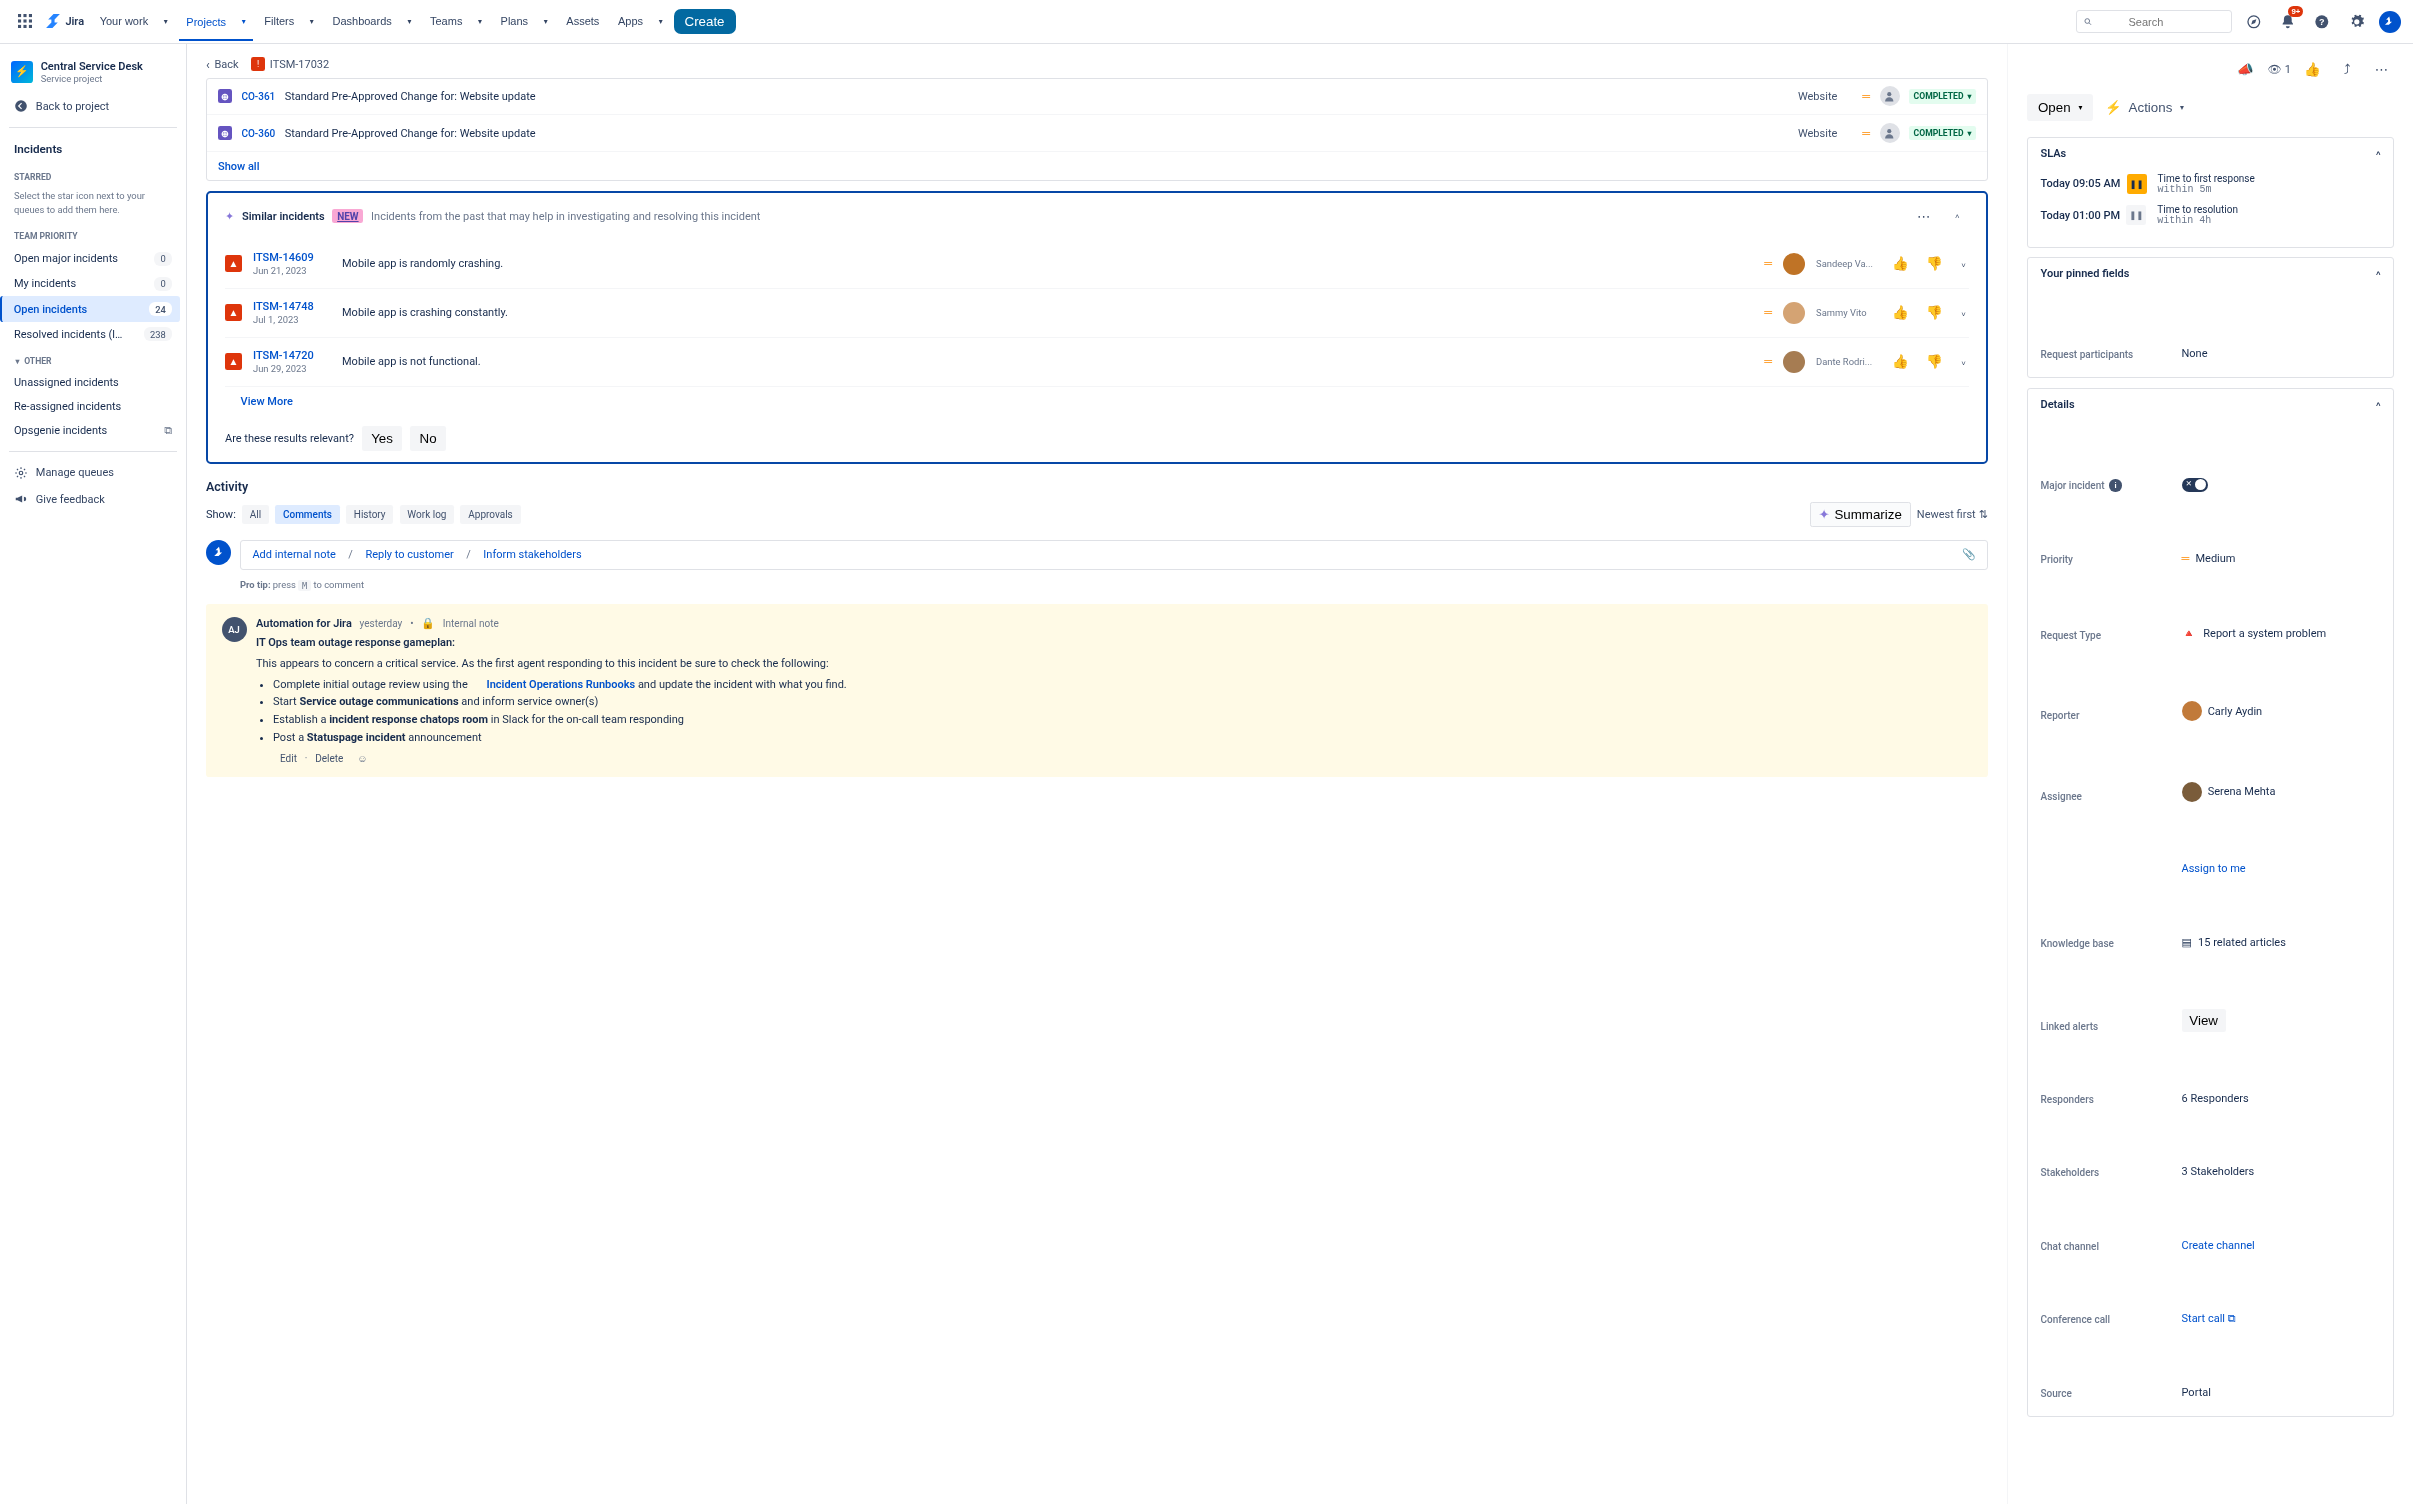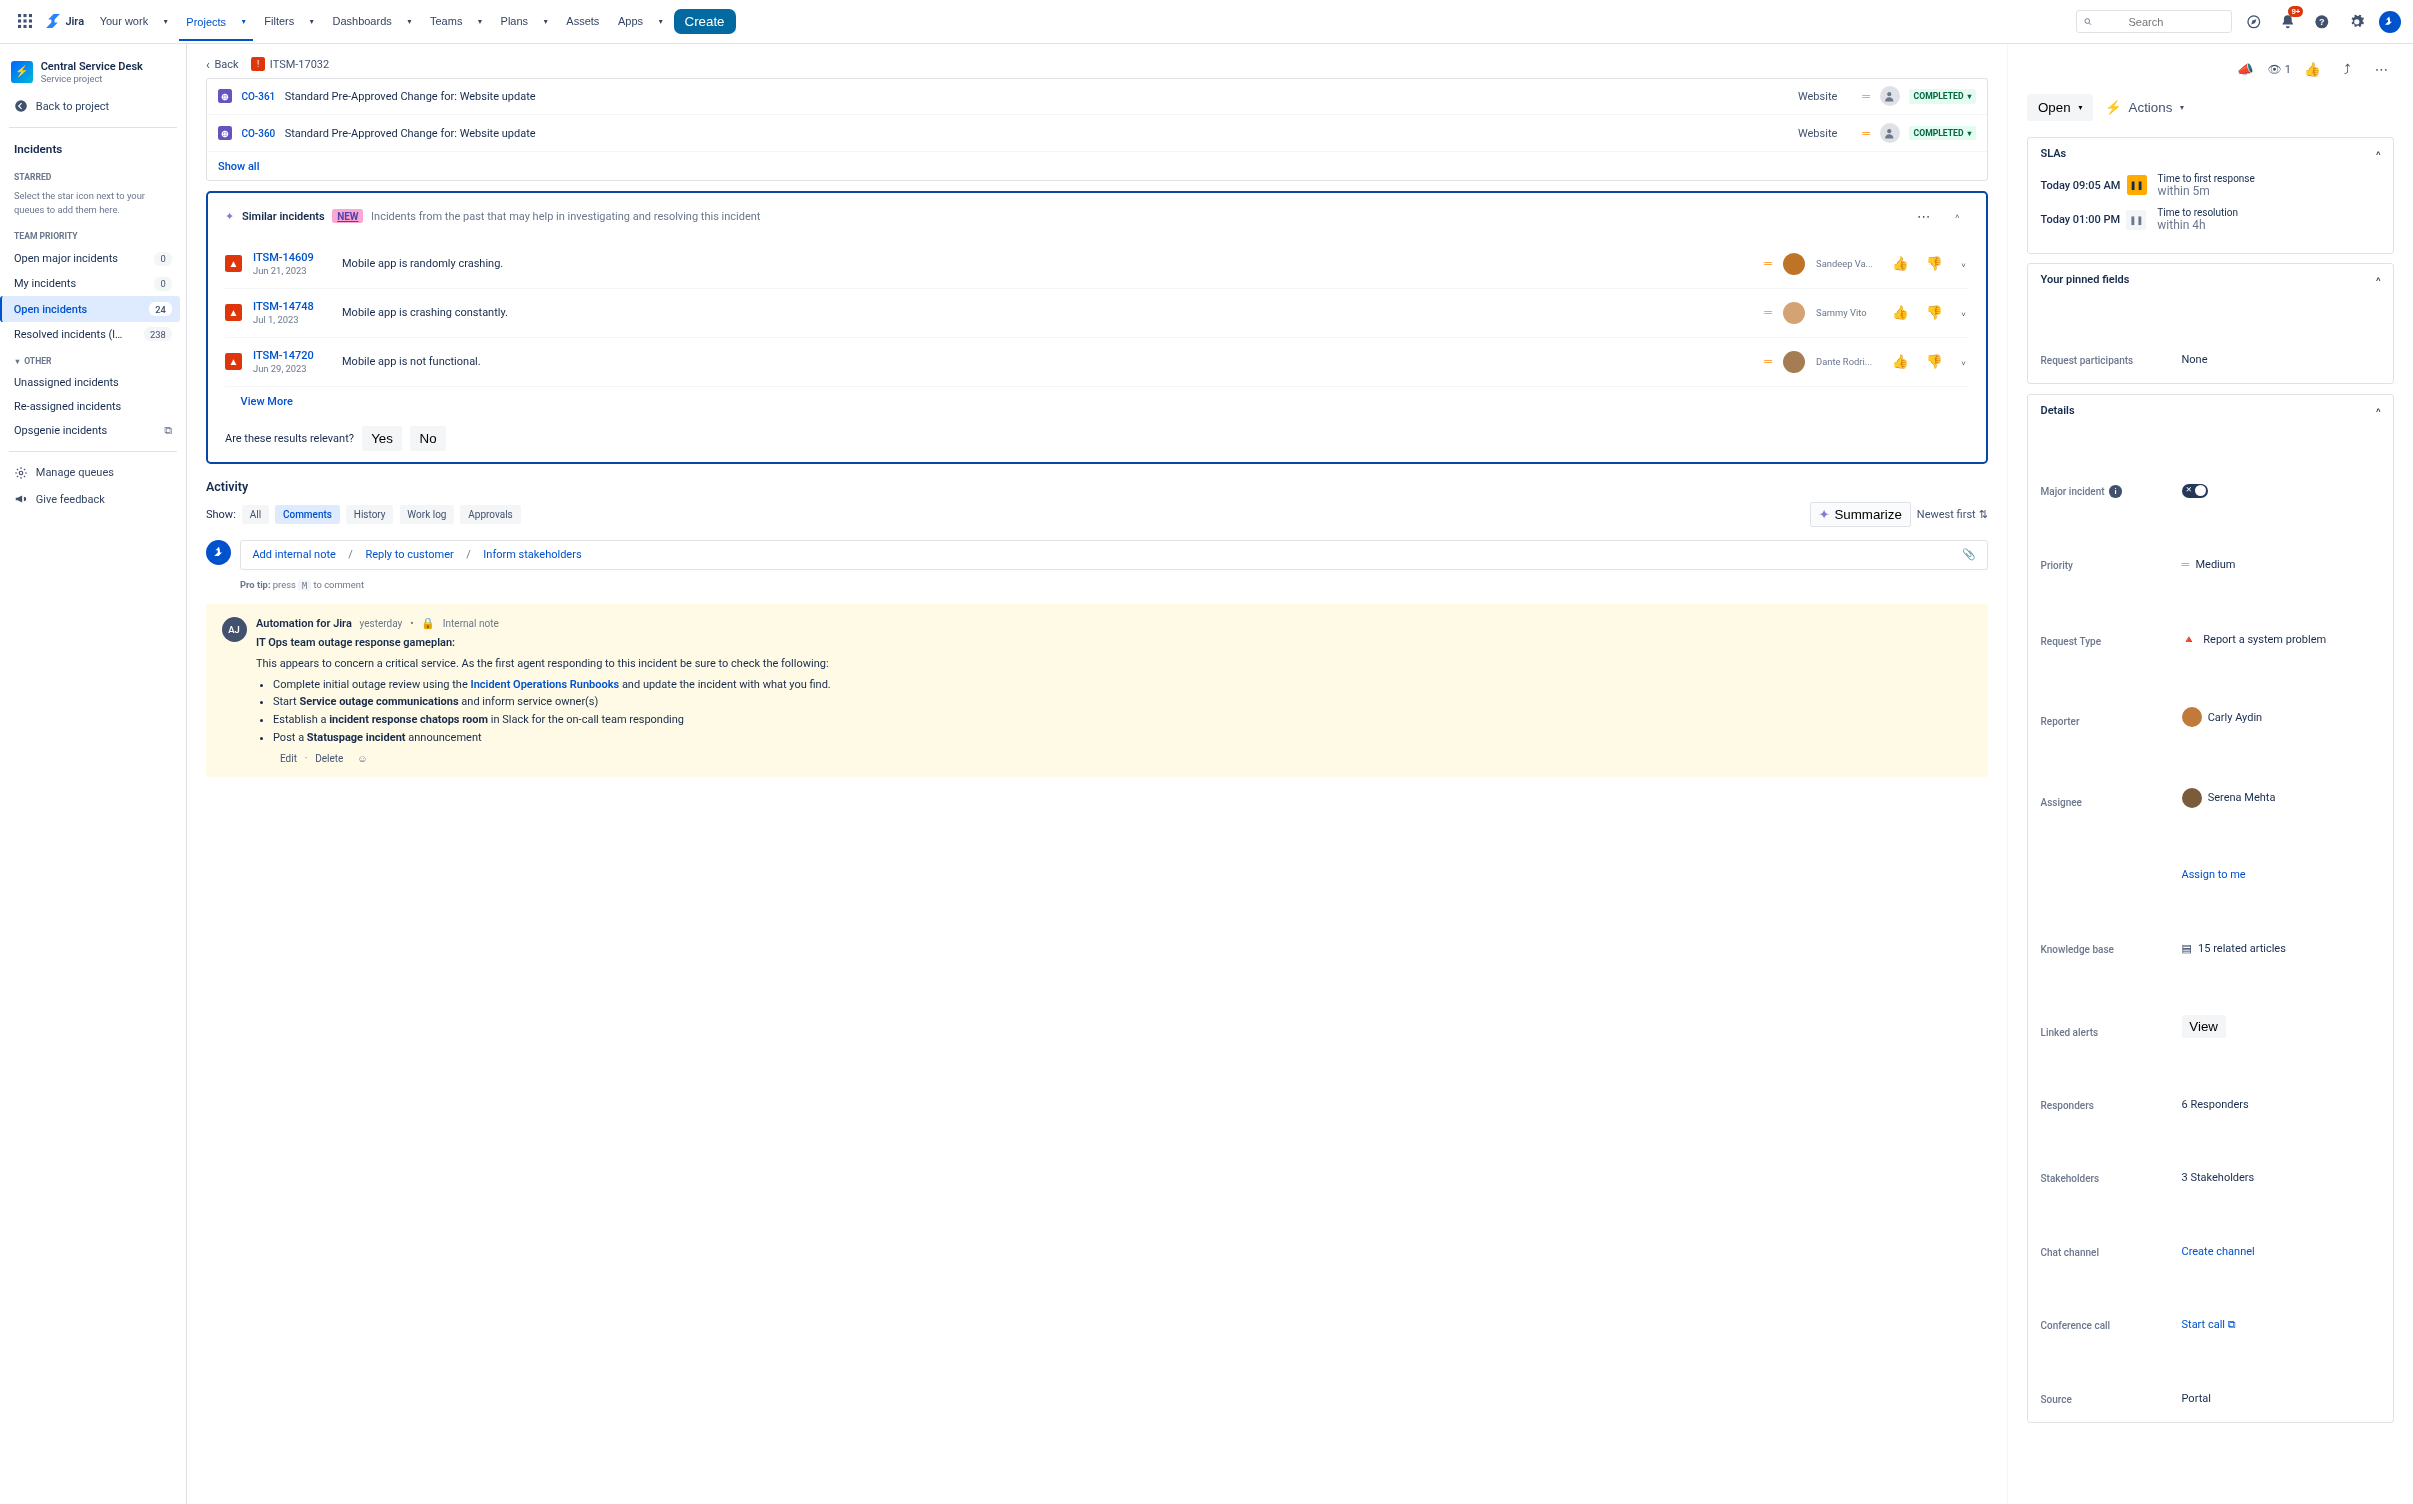--- a/index.html
+++ b/index.html
@@ -120,21 +120,21 @@
 .actions-dd { background:none; border:none; padding:6.2px 3.1px; display:flex; gap:6.2px; align-items:center; cursor:pointer; color:#42526e; font-weight:500;}
 .rp-section { border:0.8px solid #dfe1e6; border-radius:3.1px; margin-bottom:9.4px; }
 .rp-section-header { display:flex; justify-content:space-between; padding:9.4px 12.5px; font-weight:600; cursor:pointer; align-items:center;}
 .rp-section-body { padding: 3.1px 12.5px 11px; }
 .sla-row { display:flex; gap:11px; align-items:center; margin-bottom:9.4px; }
 .sla-time-badge { display:flex; align-items:center; gap:0; }
 .sla-time { font-weight:500; }
 .sla-pause { width:20px; height:20px; background:#FFAB00; border-radius:2.3px; display:flex;align-items:center;justify-content:center; margin-left:6.2px; font-size:8.6px;}
 .sla-pause.grey { background:#f4f5f7; color:#6b778c; }
 .sla-label { font-size:10px; }
-.sla-sub { color:#6b778c; font-size:12px; }
+.sla-sub { color:#6b778c; font-size:10px;font-family:Liberation Mono, monospace; }
 .field-row { display:flex; padding:6.2px 0; align-items:flex-end;margin-top:48px; }
 .field-label { width: 141px; color:#6b778c; font-size:10px; font-weight:500;}
 .field-value { flex:1; display:flex; align-items:center; gap:6.2px; }
 .toggle { width:26.5px; height:14px; border-radius:7.8px; background:#253858; position:relative; }
 .toggle::after { content:""; width:11px;height:11px;background:#fff;border-radius:50%;position:absolute;right:1.6px;top:1.6px; }
 .toggle::before { content:"✕"; position:absolute; left:3.9px; top:0.8px; color:#fff; font-size:7.8px;}
 .mini-avatar { width:20px;height:20px;border-radius:50%; background:#c17a3a; }
 .req-icon { width:15.6px; height:15.6px; display:flex;align-items:center;justify-content:center; }
 .action-link { color:#0052CC; }
 .view-btn { background:#f4f5f7; padding:3.9px 7.8px; border-radius:2.3px; border:none; cursor:pointer;}
@@ -457,21 +457,21 @@
         <div class="cc-header">
           <span class="cc-author">Automation for Jira</span>
           <span class="cc-meta">yesterday</span>
           <span class="cc-meta">•</span>
           <span style="color:#6b778c;">🔒</span>
           <span class="cc-internal">Internal note</span>
         </div>
         <div class="cc-title">IT Ops team outage response gameplan:</div>
         <p>This appears to concern a critical service. As the first agent responding to this incident be sure to check the following:</p>
         <ul>
-          <li><span>Complete initial outage review using the </span><a style="font-weight:600;">Incident Operations Runbooks</a><span> and update the incident with what you find.</span></li>
+          <li><span>Complete initial outage review using the </span><a style="font-weight:600;margin-left:16px;">Incident Operations Runbooks</a><span> and update the incident with what you find.</span></li>
           <li><span>Start </span><b>Service outage communications</b><span> and inform service owner(s)</span></li>
           <li><span>Establish a </span><b>incident response chatops room</b><span> in Slack for the on-call team responding</span></li>
           <li><span>Post a </span><b>Statuspage incident</b><span> announcement</span></li>
         </ul>
         <div class="cc-actions">
           <a>Edit</a>
           <span>·</span>
           <a>Delete</a>
           <span style="margin-left:6.2px;">☺</span>
         </div>

